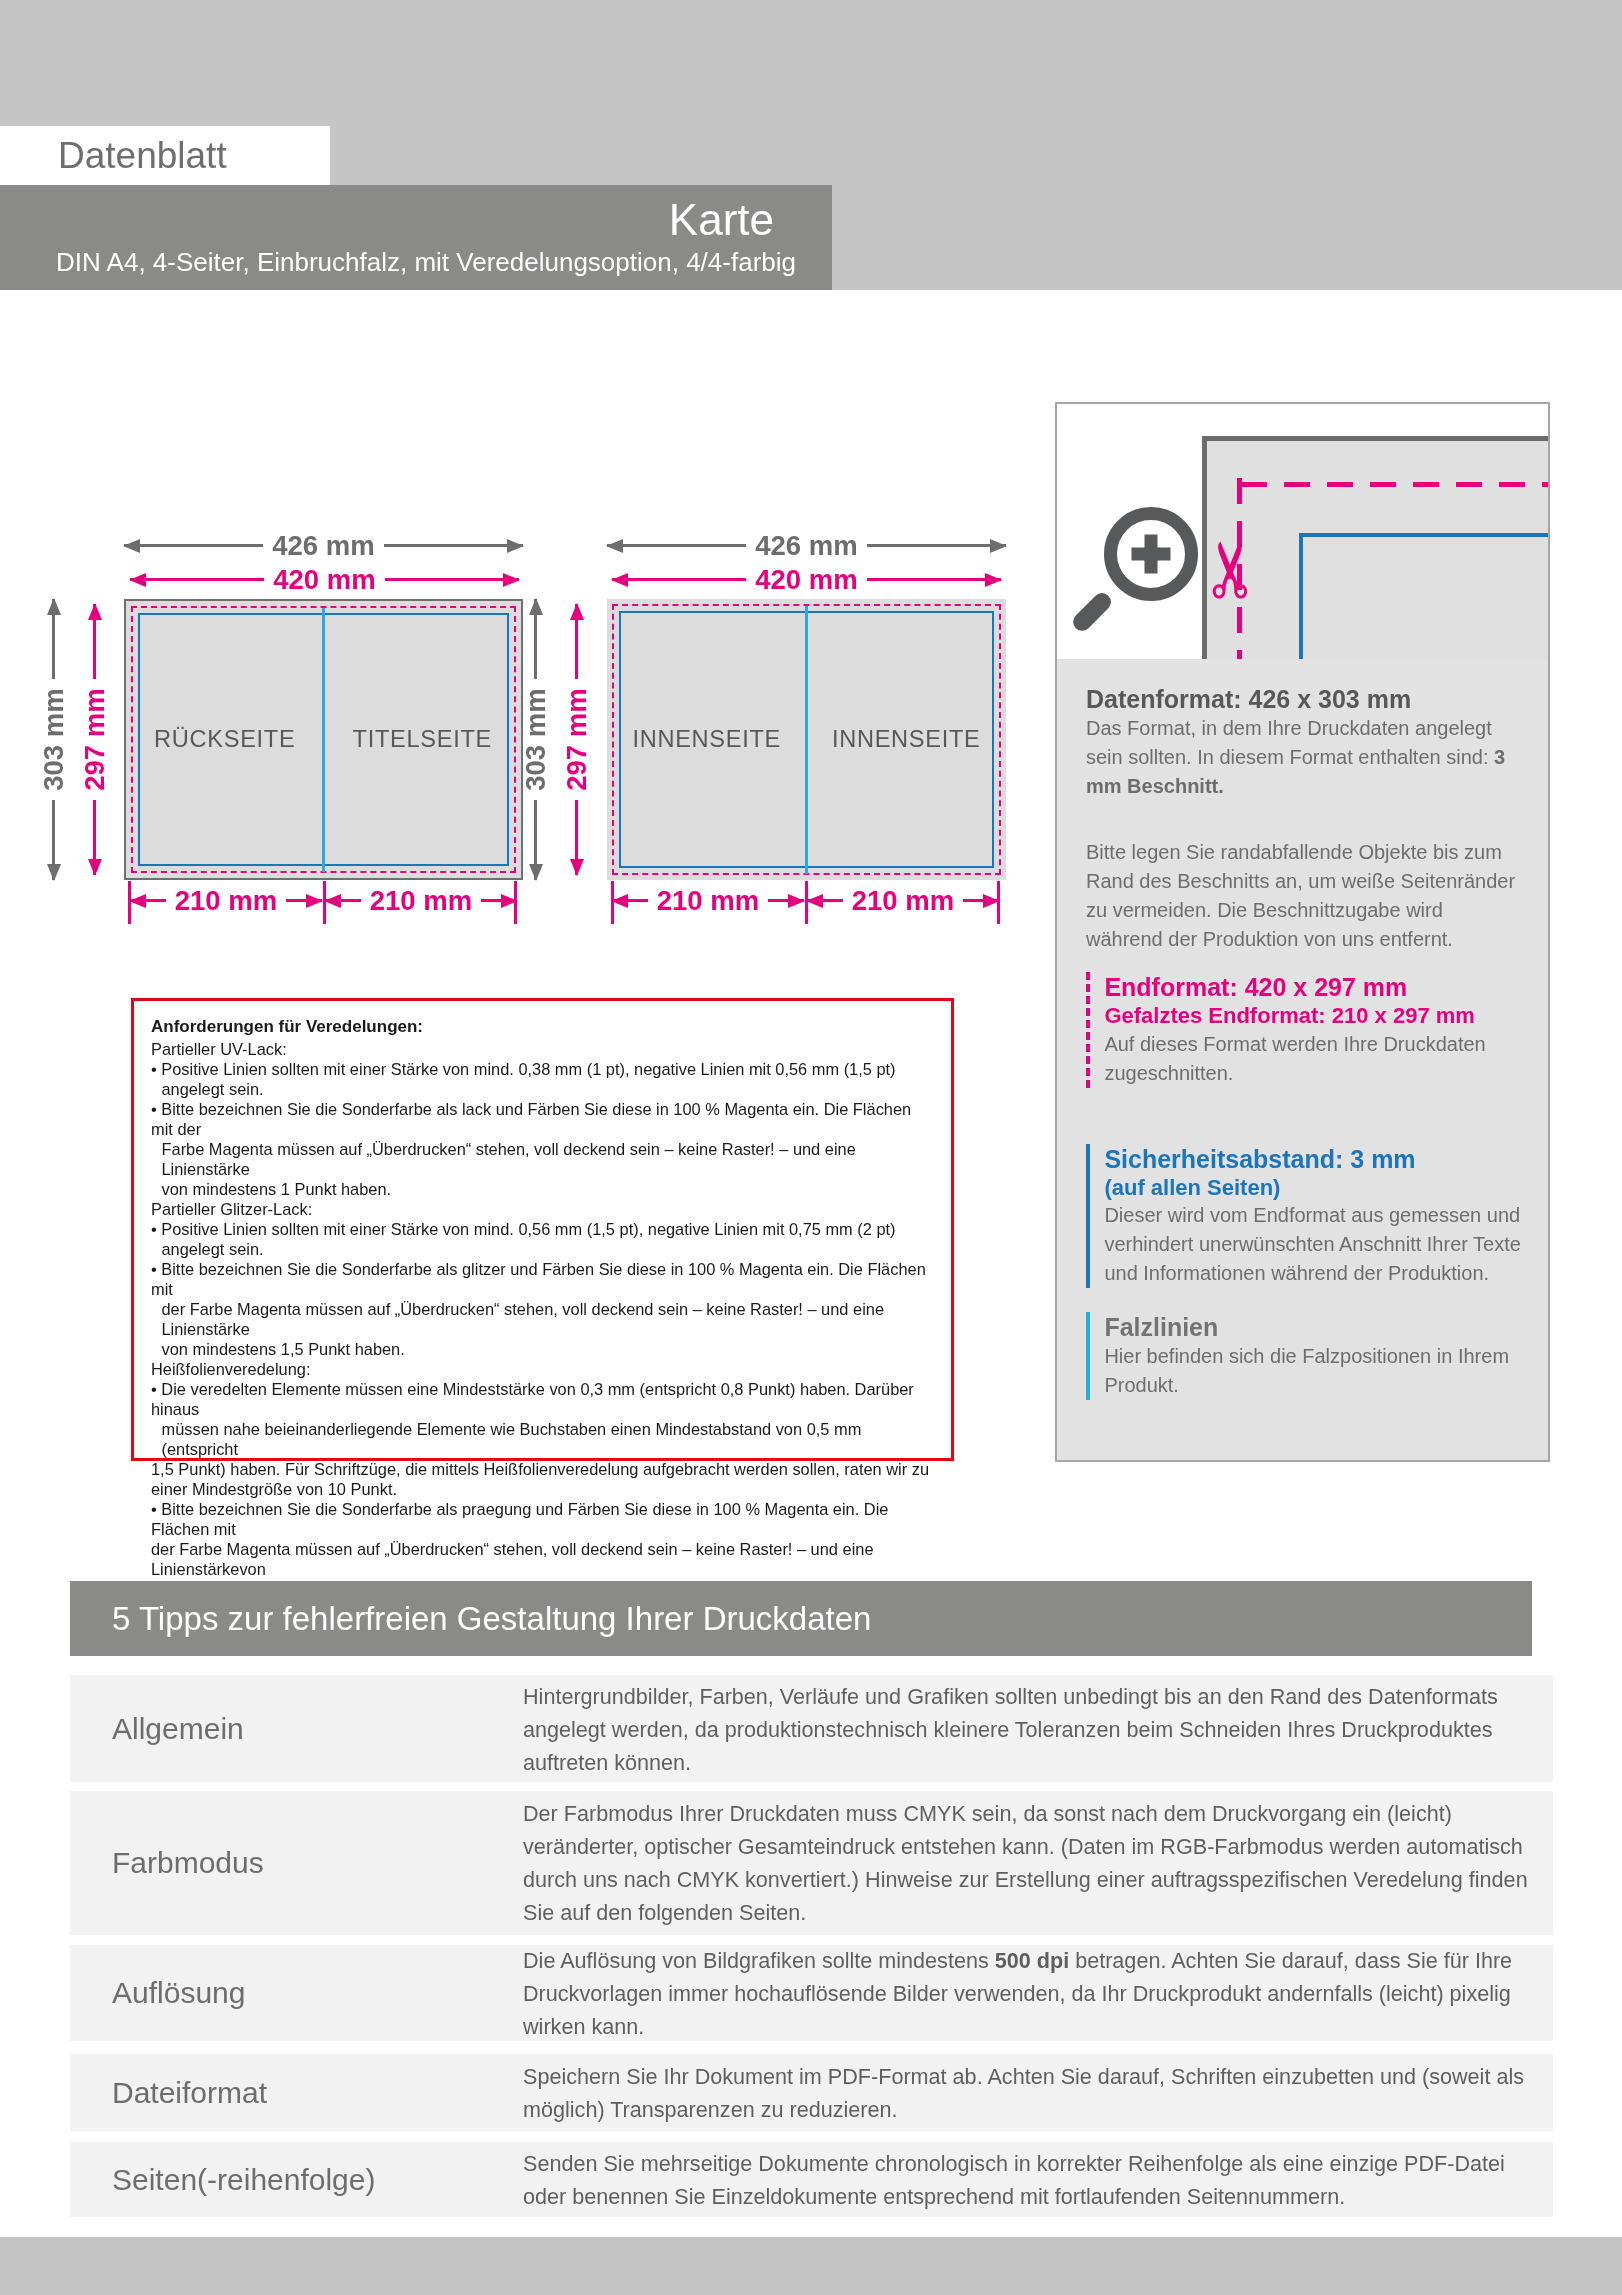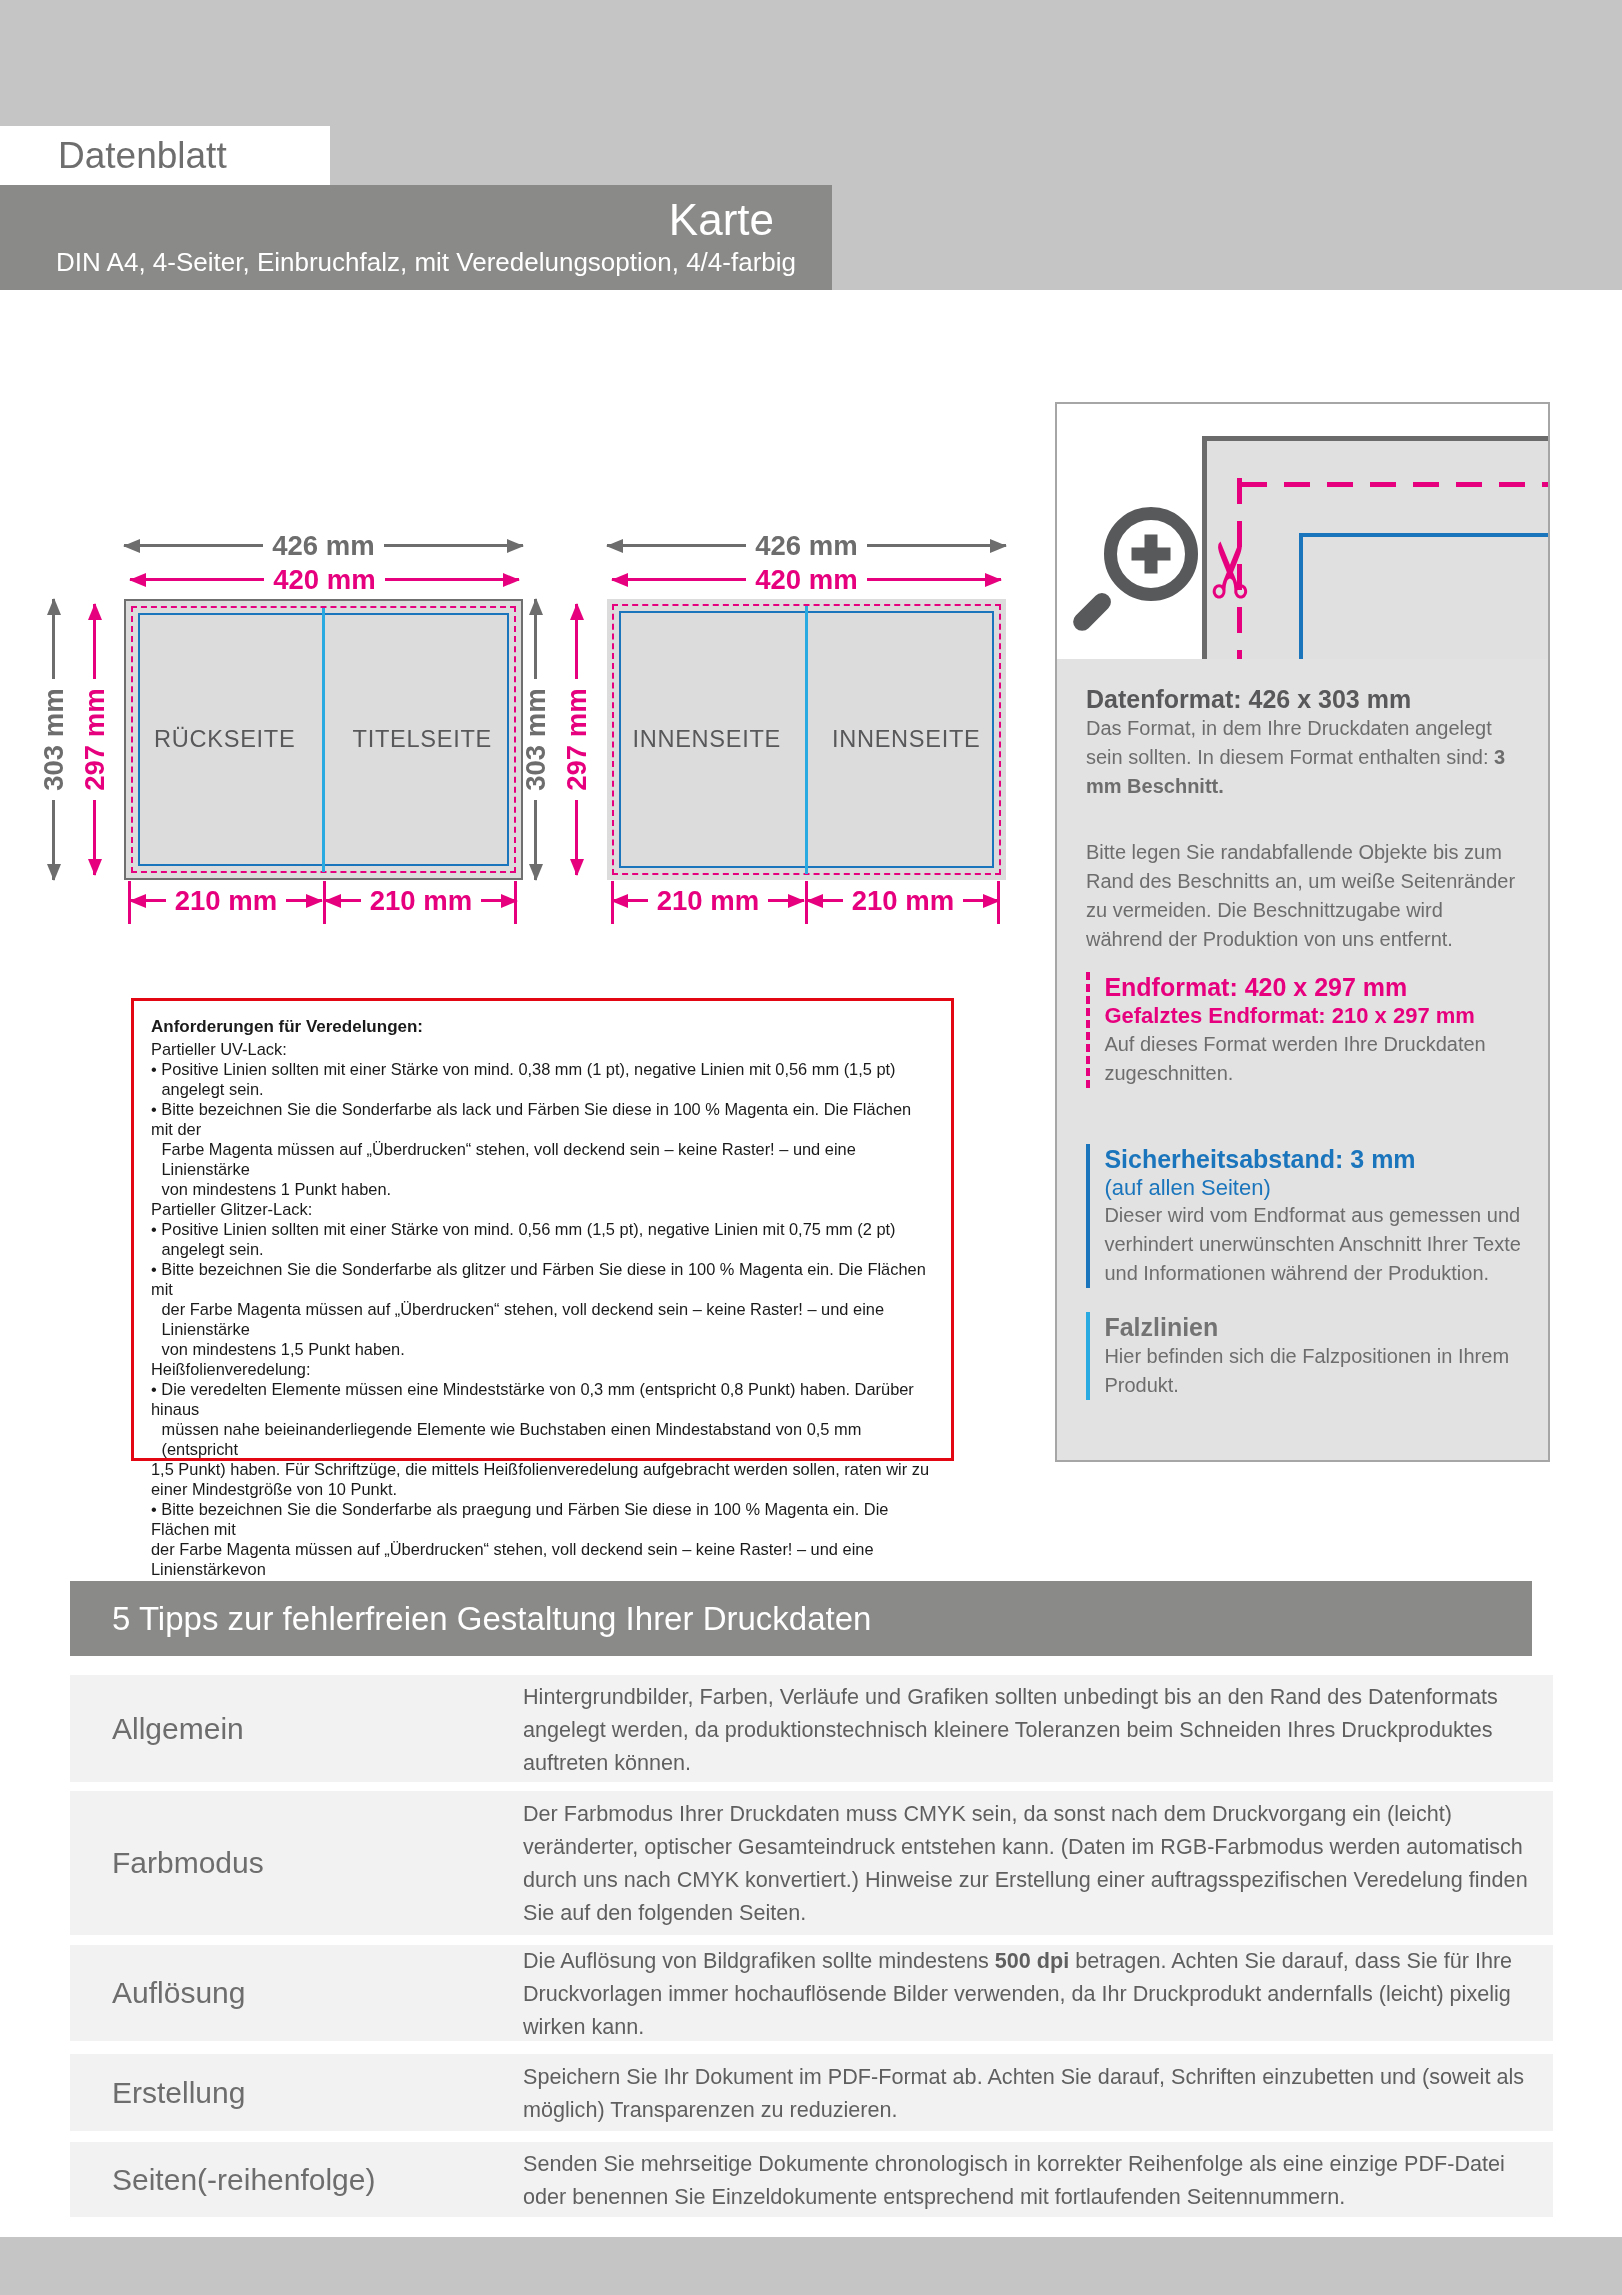--- a/index.html
+++ b/index.html
@@ -49,21 +49,21 @@
   .ib-h{font-size:25px;font-weight:bold;color:#58585a;line-height:30px}
   .ib-p{font-size:20px;line-height:29px;color:#6d6d6d}
   .ib-sec{margin-top:18px;padding-left:14.4px}
   .ib-sec.dashed-mag{border-left:4.6px dashed #e6007e}
   .ib-sec.solid-blue{border-left:4.6px solid #1b75bc}
   .ib-sec.solid-cyan{border-left:4.6px solid #29abe2}
   .ib-h.mag{color:#e6007e}
   .ib-h.blue{color:#1b75bc}
   .ib-h.cyan{color:#737373}
   .ib-sub{font-size:22px;font-weight:bold;line-height:27.5px}
-  .ib-sub.reg{font-weight:normal;font-size:22px}
+  .ib-sub.reg{font-weight:bold;font-size:22px}
 
   
   .corner{position:absolute;left:145px;top:32px;right:0;height:223px;background:#e0e0e0;
     border-top:5.9px solid #6b6b6b;border-left:5.9px solid #6b6b6b;box-sizing:border-box;overflow:hidden}
   .corner .dash-h{position:absolute;left:34px;right:0;top:41px;height:4.6px;
     background:repeating-linear-gradient(90deg,#e6007e 0 26px,transparent 26px 43px)}
   .corner .dash-v{position:absolute;left:30px;top:37px;bottom:0;width:4.6px;
     background:repeating-linear-gradient(180deg,#e6007e 0 26px,transparent 26px 43px)}
   .corner .safe-corner{position:absolute;left:92px;top:92px;right:0;bottom:0;
     border-top:4.6px solid #1b75bc;border-left:4.6px solid #1b75bc}
@@ -258,21 +258,21 @@
 </div>
 <div class="abs tip-row" style="top:1791px;height:144px">
   <div class="tip-label">Farbmodus</div>
   <div class="tip-text">Der Farbmodus Ihrer Druckdaten muss CMYK sein, da sonst nach dem Druckvorgang ein (leicht) veränderter, optischer Gesamteindruck entstehen kann. (Daten im RGB-Farbmodus werden automatisch durch uns nach CMYK konvertiert.) Hinweise zur Erstellung einer auftragsspezifischen Veredelung finden Sie auf den folgenden Seiten.</div>
 </div>
 <div class="abs tip-row" style="top:1945px;height:96px">
   <div class="tip-label">Auflösung</div>
   <div class="tip-text"><span>Die Auflösung von Bildgrafiken sollte mindestens </span><b>500 dpi</b><span> betragen. Achten Sie darauf, dass Sie für Ihre Druckvorlagen immer hochauflösende Bilder verwenden, da Ihr Druckprodukt andernfalls (leicht) pixelig wirken kann.</span></div>
 </div>
 <div class="abs tip-row" style="top:2054px;height:77px">
-  <div class="tip-label">Erstellung</div>
+  <div class="tip-label">Dateiformat</div>
   <div class="tip-text">Speichern Sie Ihr Dokument im PDF-Format ab. Achten Sie darauf, Schriften einzubetten und (soweit als möglich) Transparenzen zu reduzieren.</div>
 </div>
 <div class="abs tip-row" style="top:2142px;height:75px">
   <div class="tip-label">Seiten(-reihenfolge)</div>
   <div class="tip-text">Senden Sie mehrseitige Dokumente chronologisch in korrekter Reihenfolge als eine einzige PDF-Datei oder benennen Sie Einzeldokumente entsprechend mit fortlaufenden Seitennummern.</div>
 </div>
 
 <div class="abs footer-band"></div>
 
 

